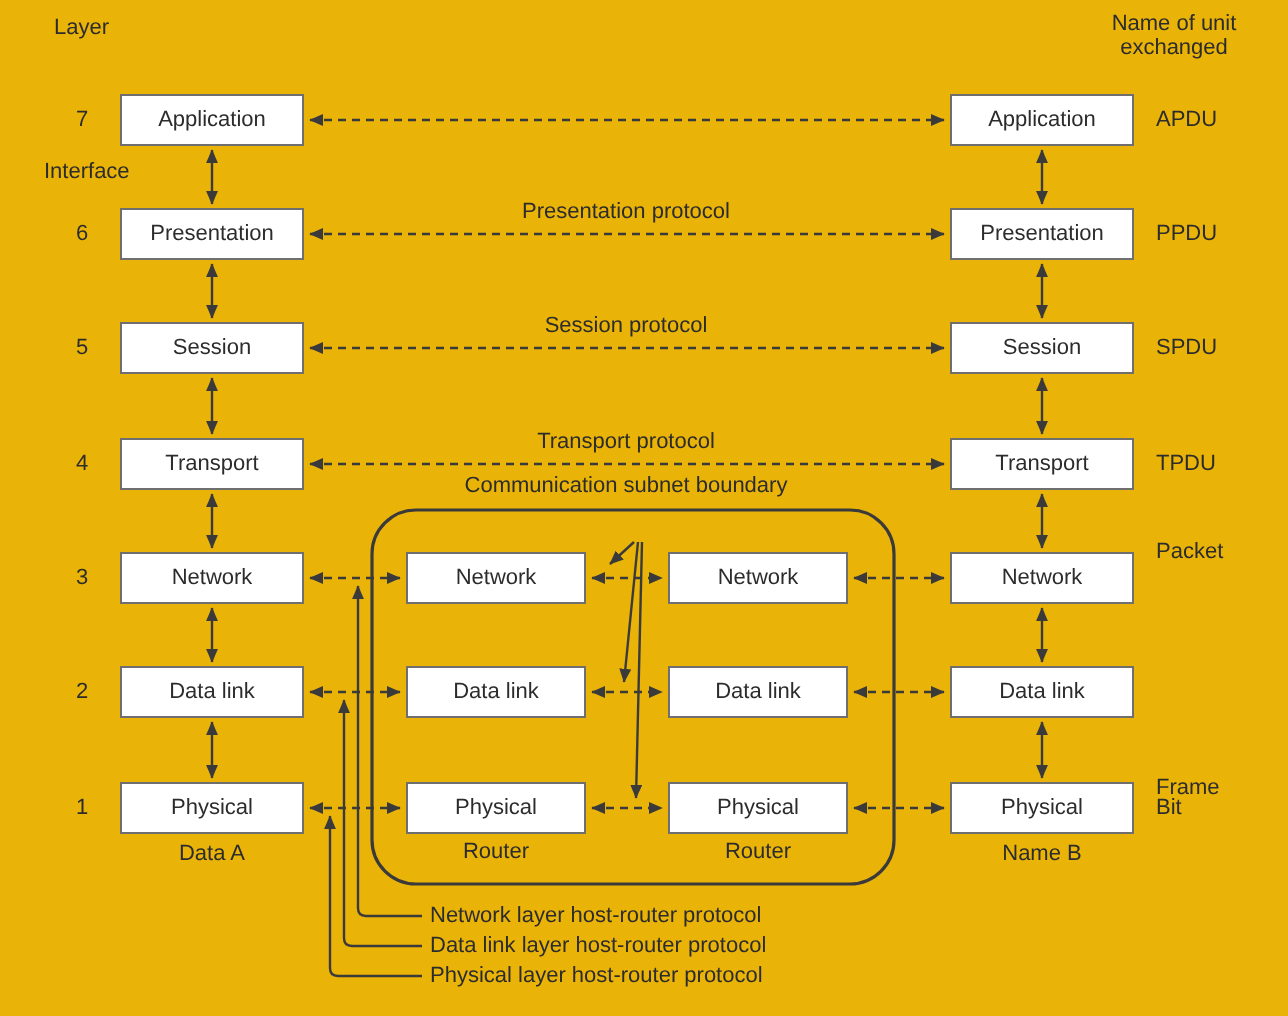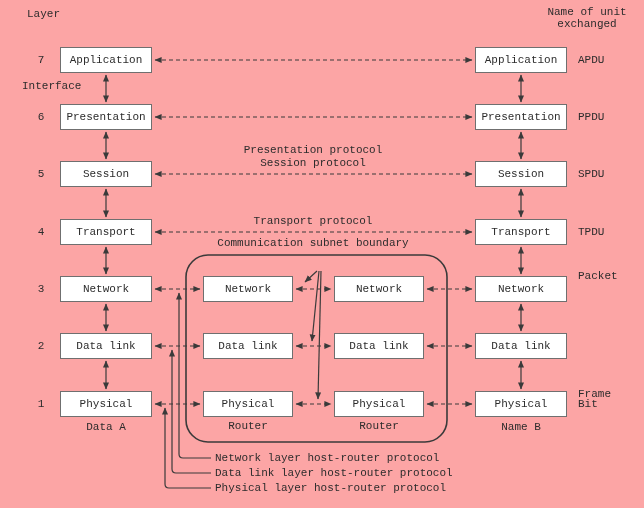--- a/index.html
+++ b/index.html
@@ -1,18 +1,18 @@
 <!DOCTYPE html>
 <html><head>
 <meta charset="utf-8">
 <style>
   html,body{margin:0;padding:0;background:#ffffff;}
   #stage{
-    position:relative;width:644px;height:508px;background:#fca5a5;overflow:hidden;
-    font-family:Liberation Mono, monospace;color:#2c2c2c;
+    position:relative;width:644px;height:508px;background:#eab308;overflow:hidden;
+    font-family:Liberation Sans, sans-serif;color:#2c2c2c;
   }
   #wires{position:absolute;left:0;top:0;z-index:1;}
   .box{
     position:absolute;box-sizing:border-box;width:92px;height:26px;
     border:1px solid #6f6f6f;background:#ffffff;z-index:2;
     display:flex;align-items:center;justify-content:center;
     font-size:11px;line-height:12px;white-space:nowrap;
   }
   .box.router{width:90px;}
   .lbl{
@@ -129,21 +129,21 @@
   <div class="box router" style="left:203px;top:276px;">Network</div>
   <div class="box router" style="left:203px;top:333px;">Data link</div>
   <div class="box router" style="left:203px;top:391px;">Physical</div>
   <div class="lbl ctr" style="left:203px;top:420px;width:90px;">Router</div>
 
   <div class="box router" style="left:334px;top:276px;">Network</div>
   <div class="box router" style="left:334px;top:333px;">Data link</div>
   <div class="box router" style="left:334px;top:391px;">Physical</div>
   <div class="lbl ctr" style="left:334px;top:420px;width:90px;">Router</div>
 
-  <div class="lbl ctr" style="left:160px;top:100px;width:306px;margin-top:44px;">Presentation protocol</div>
+  <div class="lbl ctr" style="left:160px;top:100px;width:306px;">Presentation protocol</div>
   <div class="lbl ctr" style="left:160px;top:157px;width:306px;">Session protocol</div>
   <div class="lbl ctr" style="left:160px;top:215px;width:306px;">Transport protocol</div>
 
   <div class="lbl ctr" style="left:160px;top:237px;width:306px;">Communication subnet boundary</div>
 
   <div class="unit" style="left:578px;top:54px;">APDU</div>
   <div class="unit" style="left:578px;top:111px;">PPDU</div>
   <div class="unit" style="left:578px;top:168px;">SPDU</div>
   <div class="unit" style="left:578px;top:226px;">TPDU</div>
   <div class="unit" style="left:578px;top:270px;">Packet</div>

